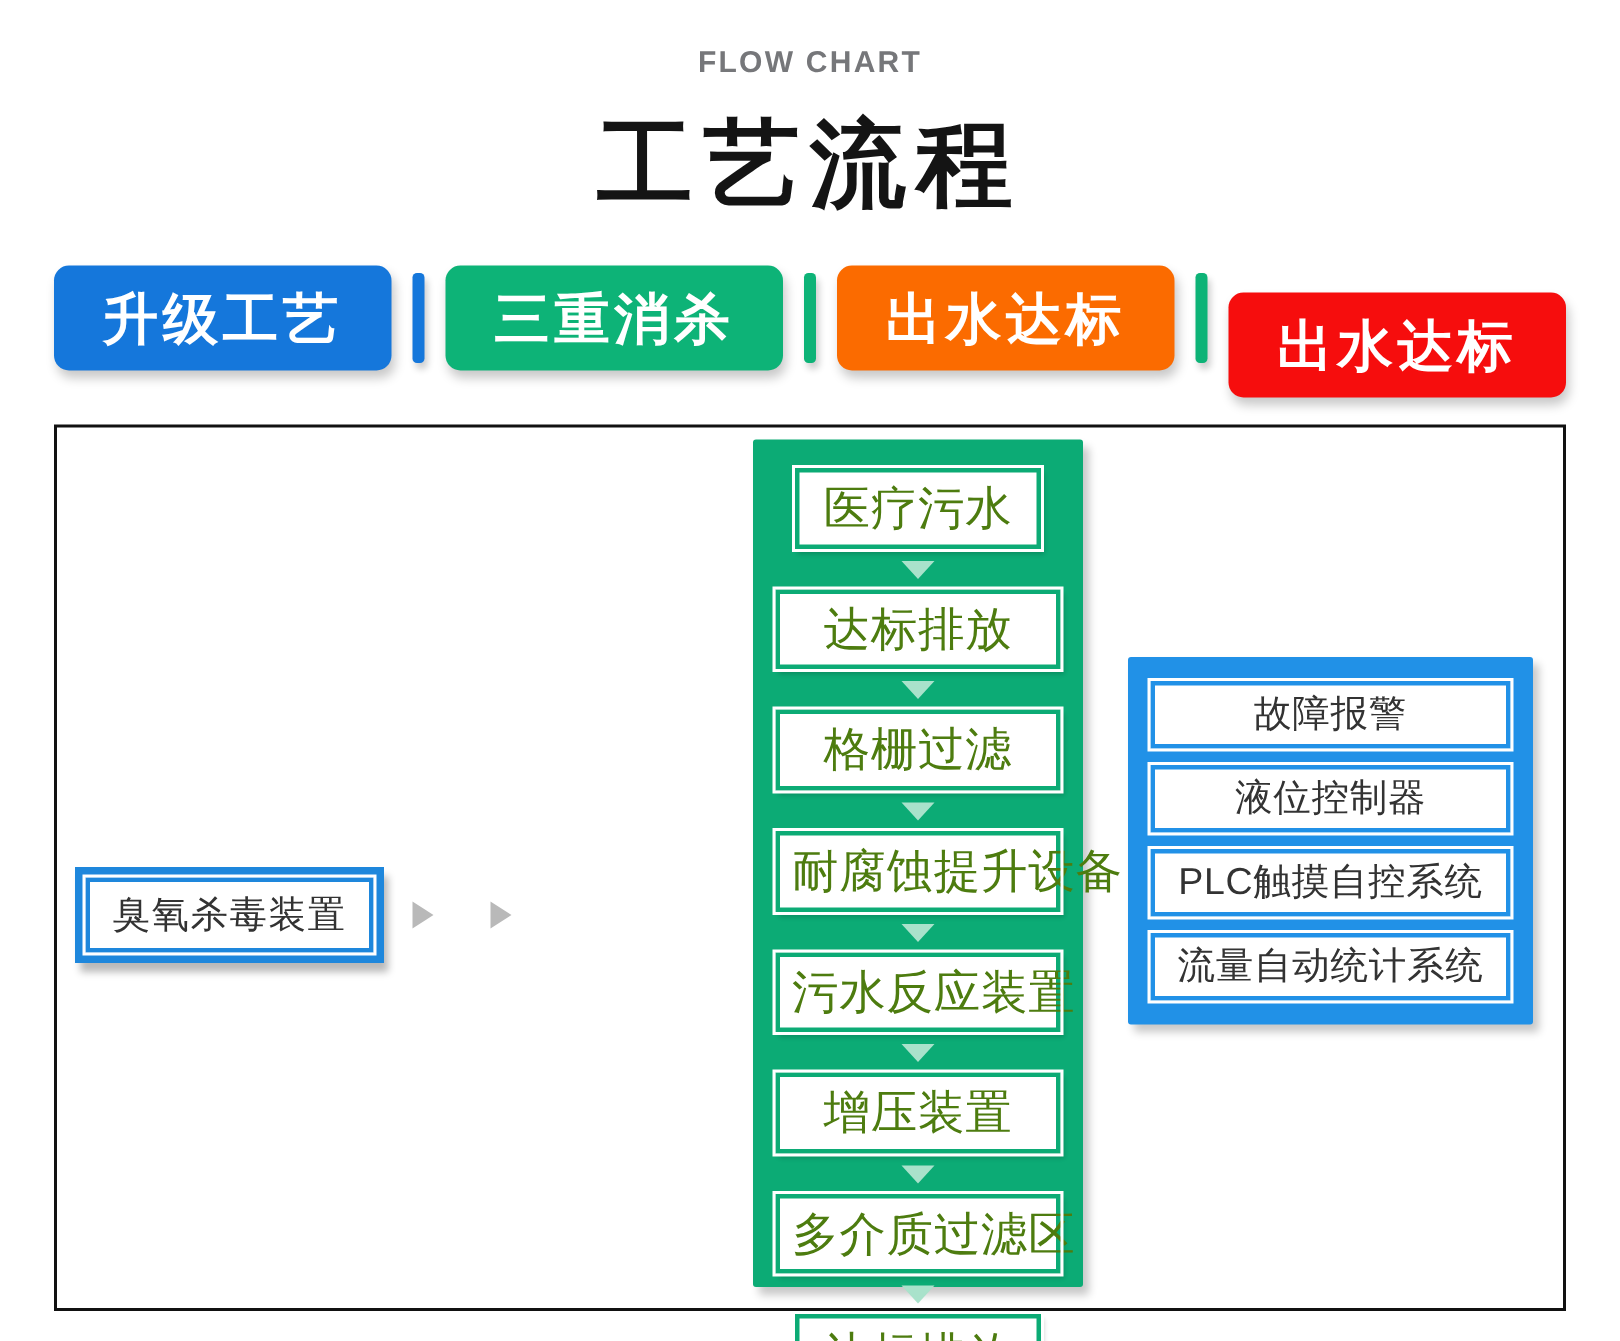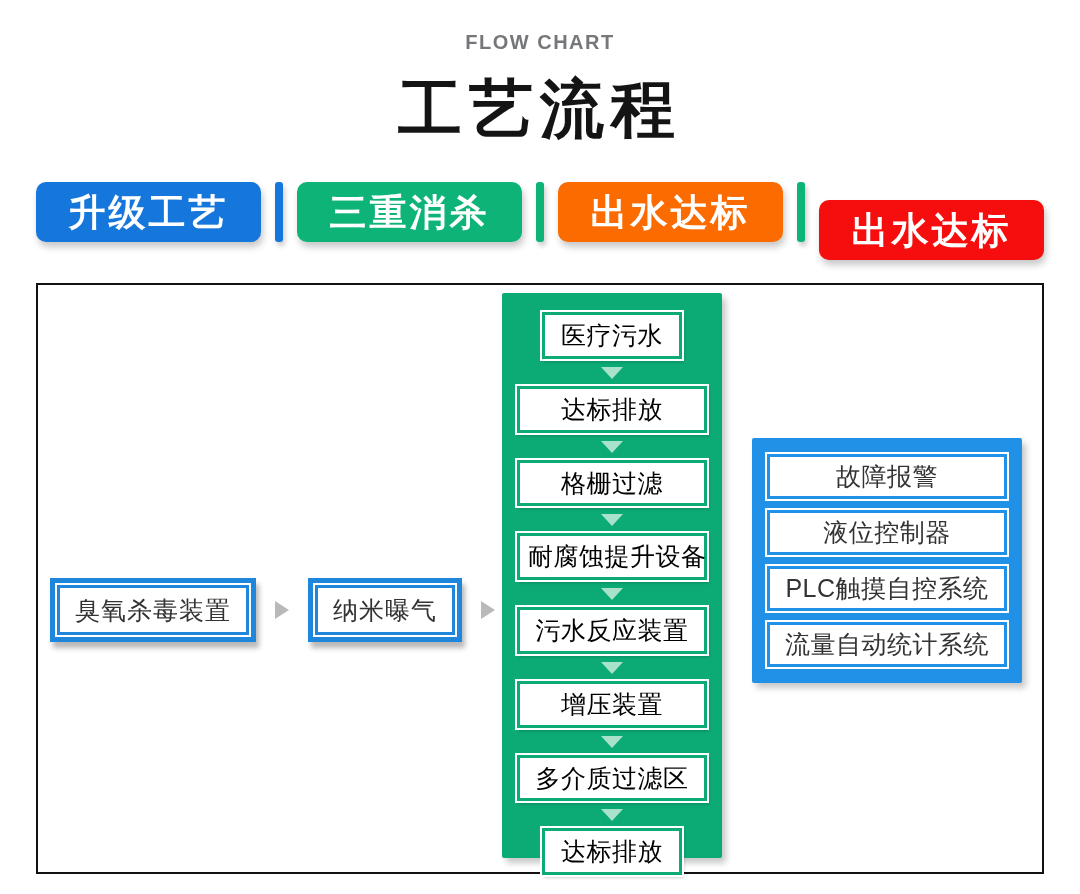--- a/index.html
+++ b/index.html
@@ -22,21 +22,21 @@
     letter-spacing:7px; color:#141414;
   }
 
   
   .badge-row {
     position:absolute; top:181px; left:36px; right:36px; height:62px;
     display:flex; align-items:center; gap:14px;
   }
   .strip-item { display:flex; align-items:center; justify-content:center; }
   .kind-badge {
-    flex:1; height:60px; border-radius:10px;
+    flex:1; height:70px; border-radius:10px;
     box-shadow:2px 5px 7px rgba(0,0,0,0.22);
     text-align:right;
   }
   .kind-badge .strip-label {
     color:#ffffff; font-size:37px; font-weight:bold; letter-spacing:3px;
     line-height:1;
   }
   .kind-sep {
     width:8px; height:60px; border-radius:3px;
     box-shadow:2px 4px 5px rgba(0,0,0,0.2);
@@ -74,21 +74,21 @@
     position:absolute; left:464px; top:8px; width:220px; height:565px;
     background:#0cab75; border-radius:2px;
     box-shadow:4px 5px 6px rgba(0,0,0,0.22);
     padding:19px 15px 0; list-style:none;
     display:flex; flex-direction:column; align-items:center;
   }
   .step { width:100%; display:flex; flex-direction:column; align-items:center; }
   .step-box {
     width:100%; background:#ffffff; border:3px solid #0cab75;
     outline:2px solid #ffffff; padding:6px 8px;
-    font-size:25px; color:#000000; text-align:center;
+    font-size:31px; color:#4d7c0f; text-align:center;
     letter-spacing:0.5px; white-space:nowrap; line-height:1.15;
     box-shadow:2px 3px 3px rgba(0,0,0,0.18);
   }
   .step:first-child .step-box, .step:last-child .step-box { width:auto; padding:6px 16px; }
   .arrow-down {
     width:0; height:0; margin:8px 0 7px;
     border-left:11px solid transparent; border-right:11px solid transparent;
     border-top:12px solid #a9e2cb;
   }
   .step:last-child .arrow-down { display:none; }
@@ -150,23 +150,20 @@
 
     <div class="pre-row">
   <div class="pre-step">
     <div class="pre-outer">
       <div class="pre-inner">臭氧杀毒装置</div>
     </div>
     <div class="arrow-right"></div>
   </div>
 
   <div class="pre-step">
-    <div class="pre-outer">
-      <div class="pre-inner">纳米曝气</div>
-    </div>
     <div class="arrow-right"></div>
   </div>
 </div>
 
     <ul class="process-panel">
   <li class="step">
     <div class="step-box">医疗污水</div>
     <div class="arrow-down"></div>
   </li>
 

